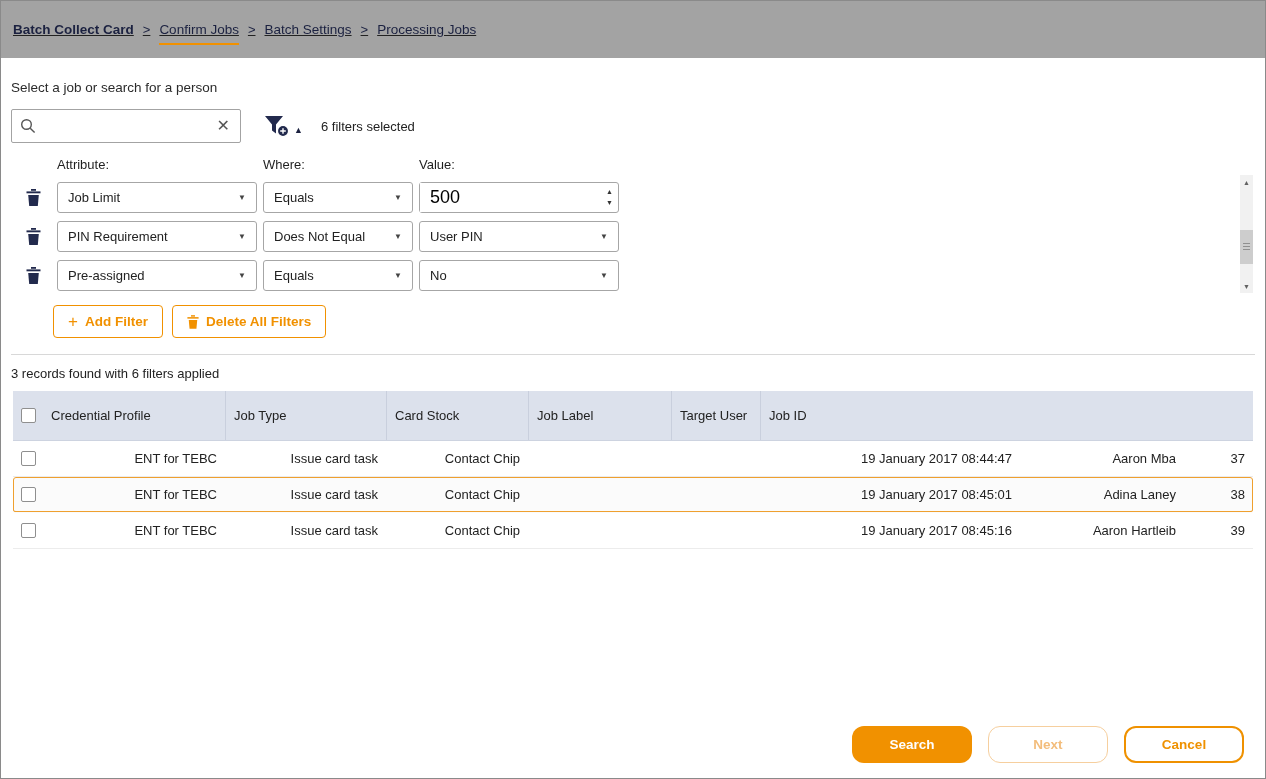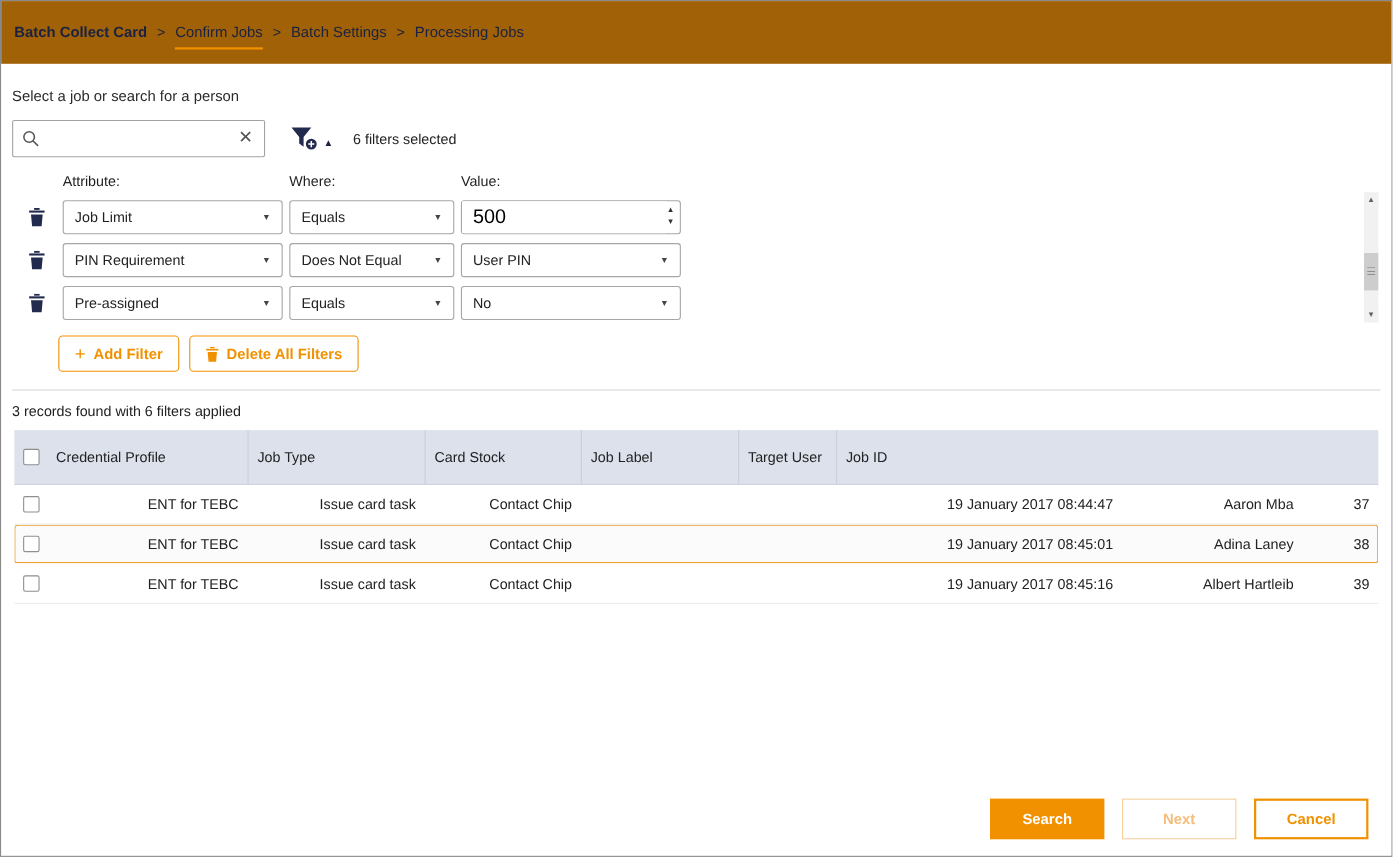--- a/index.html
+++ b/index.html
@@ -13,25 +13,26 @@
     width: 1266px;
     height: 779px;
     border: 1px solid #8a8a8a;
     background: #fff;
     overflow: hidden;
   }
 
   
   .topbar {
     height: 57px;
-    background: #a16207;
+    background: #a3a3a3;
     display: flex;
     align-items: center;
     padding: 0 12px;
     gap: 9px;
+    text-decoration: underline;
   }
   .crumb {
     font-size: 13.5px;
     color: #1b2140;
     cursor: pointer;
     position: relative;
     white-space: nowrap;
   }
   .crumb.bold { font-weight: 700; }
   .crumb.active::after {
@@ -292,23 +293,23 @@
 
   
   .footer {
     position: absolute;
     bottom: 15px;
     right: 21px;
     display: flex;
     gap: 16px;
   }
   .footer button {
-    width: 104px;
+    width: 120px;
     height: 37px;
-    border-radius: 0;
+    border-radius: 12px;
     font-size: 13.5px;
     font-weight: 700;
     font-family: inherit;
     cursor: pointer;
     margin-top: 36px;
   }
   .btn-primary { background: #f19100; border: none; color: #fff; }
   .btn-disabled { background: #fff; border: 1px solid #f6cf9e; color: #f3bd7c; cursor: default; }
   .btn-cancel { background: #fff; border: 2px solid #ef9100; color: #ef9100; }
 </style>
@@ -504,21 +505,21 @@
     <div class="trow">
       <div class="cb-cell">
           <span class="checkbox"></span>
         </div>
       <div class="td">ENT for TEBC</div>
       <div class="td">Issue card task</div>
       <div class="td">Contact Chip</div>
       <div class="td"></div>
       <div class="td"></div>
       <div class="td">19 January 2017 08:45:16</div>
-      <div class="td">Albert Hartleib</div>
+      <div class="td">Aaron Hartleib</div>
       <div class="td">39</div>
     </div>
   </div>
 
   <div class="footer">
     <button class="btn-primary">Search</button>
     <button class="btn-disabled" aria-disabled="true">Next</button>
     <button class="btn-cancel">Cancel</button>
   </div>
 

